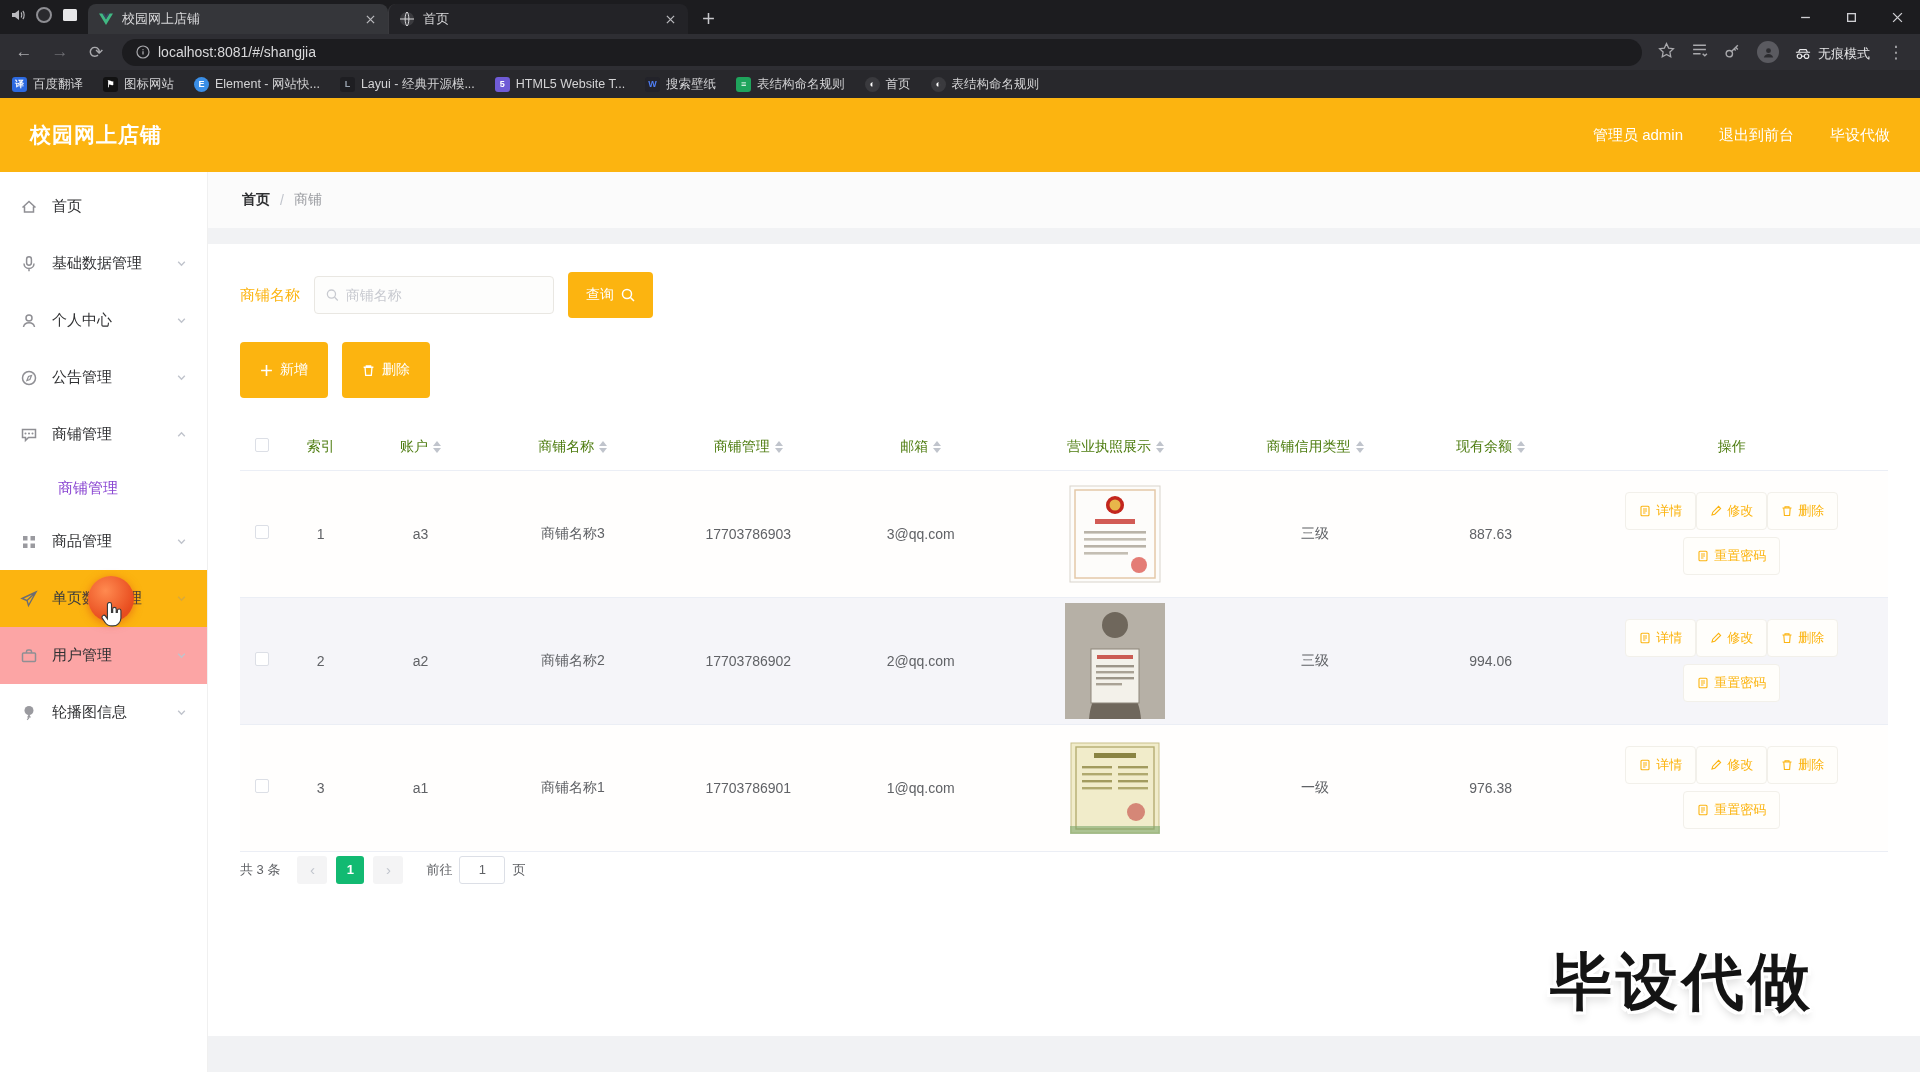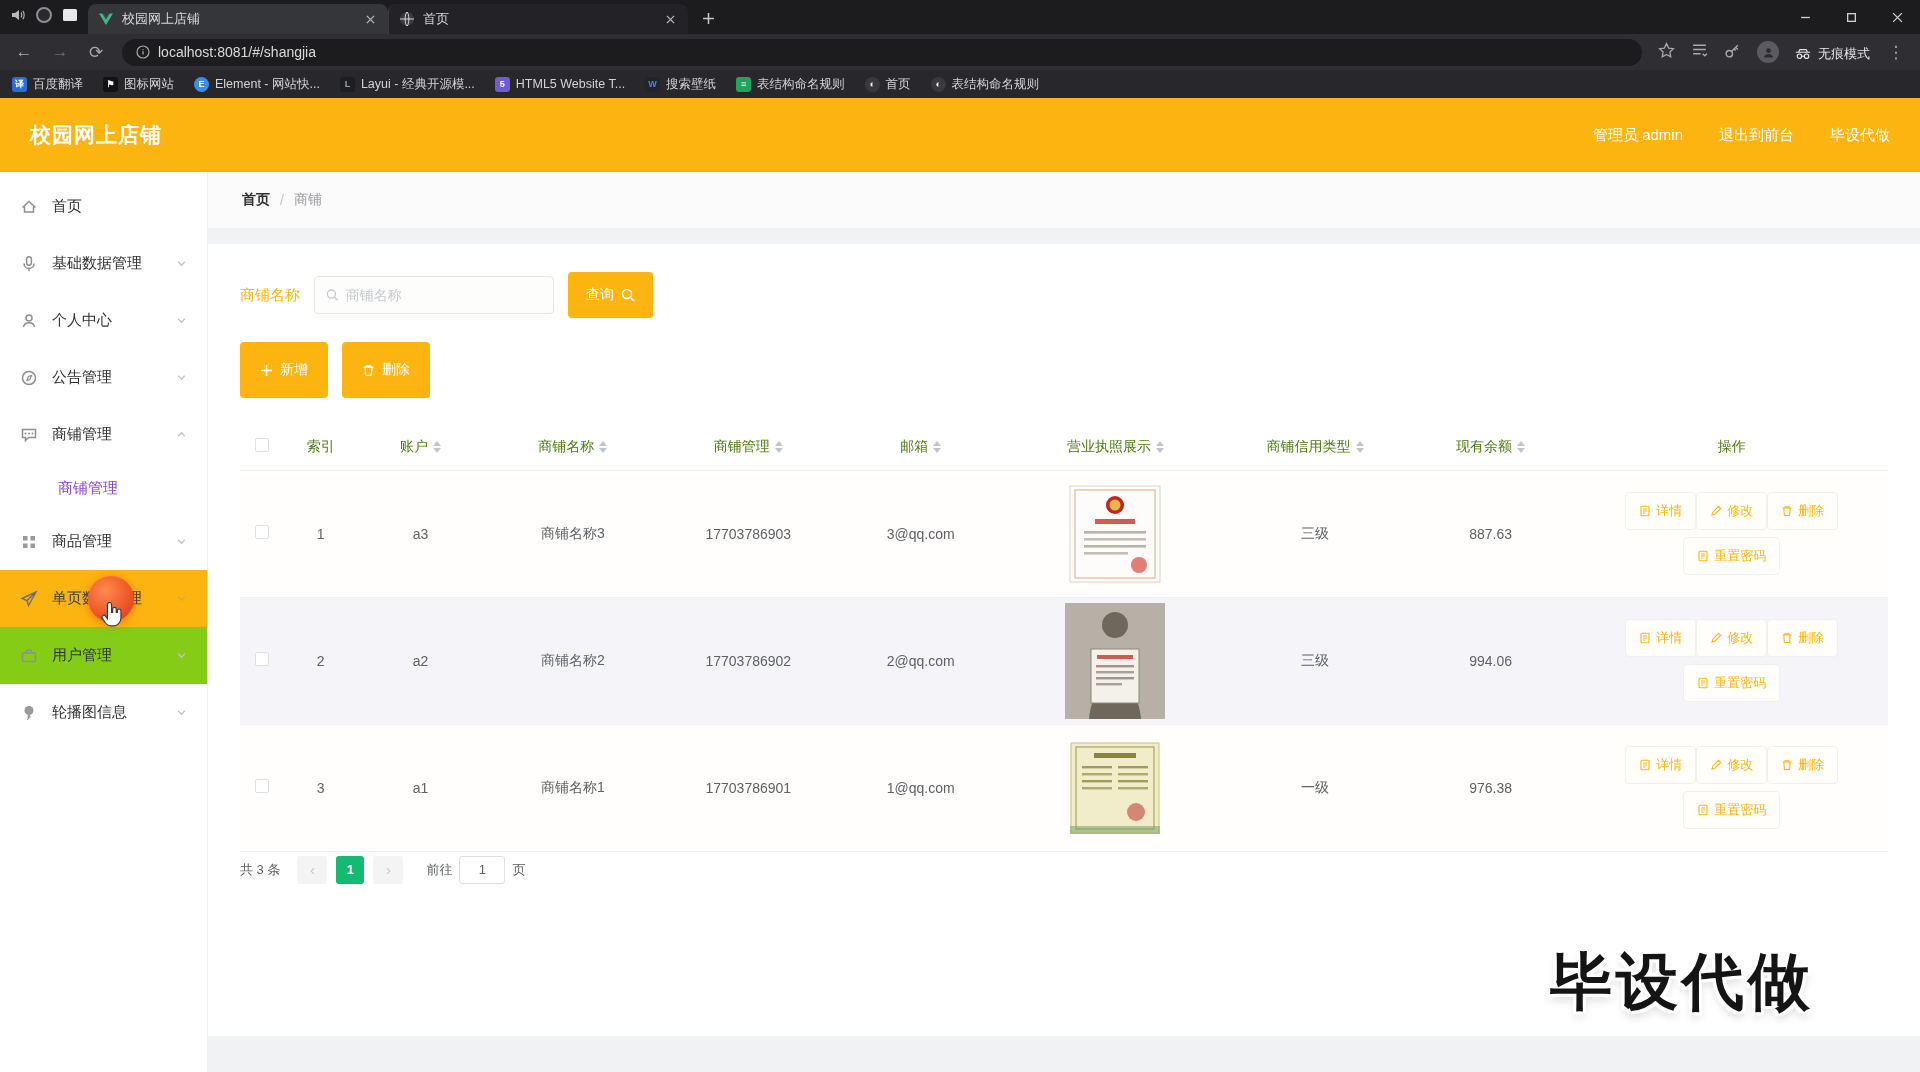--- a/index.html
+++ b/index.html
@@ -39,21 +39,21 @@
   .app-header { height:74px; background:#fcb410; display:flex; align-items:center; padding:0 30px; color:#fff; }
   .app-title { font-size:21px; font-weight:bold; letter-spacing:1px; }
   .hdr-right { margin-left:auto; display:flex; gap:36px; font-size:15px; }
 
   
   .app-body { display:flex; height:900px; }
   .sidebar { width:208px; background:#fff; border-right:1px solid #f0f0f0; padding-top:6px; position:relative; }
   .menu-item { height:57px; display:flex; align-items:center; gap:14px; padding:0 20px; color:#303133; font-size:15px; position:relative; }
   .menu-item .chev { margin-left:auto; }
   .menu-item.active { background:#fcb410; color:#3d3d3d; }
-  .menu-item.hovered { background:#84cc16; }
+  .menu-item.hovered { background:#fca5a5; }
   .submenu-item { height:50px; display:flex; align-items:center; padding-left:58px; color:#8a46d2; font-size:15px; }
   .s-ic { width:18px; height:18px; flex:0 0 18px; }
 
   .cursor-blob { position:absolute; left:88px; top:6px; width:46px; height:46px; border-radius:50%;
     background:radial-gradient(circle at 38% 32%, #ff8a50, #e84c1e 70%); box-shadow:0 2px 8px rgba(220,70,20,.55);
     display:flex; align-items:flex-end; justify-content:center; z-index:5; }
 
   .content { flex:1; background:#f1f2f4; display:flex; flex-direction:column; position:relative; }
   .breadcrumb-bar { height:56px; background:#fbfbfb; display:flex; align-items:center; gap:10px; padding:0 34px; font-size:14px; }
   .bc-home { color:#303133; font-weight:bold; }

